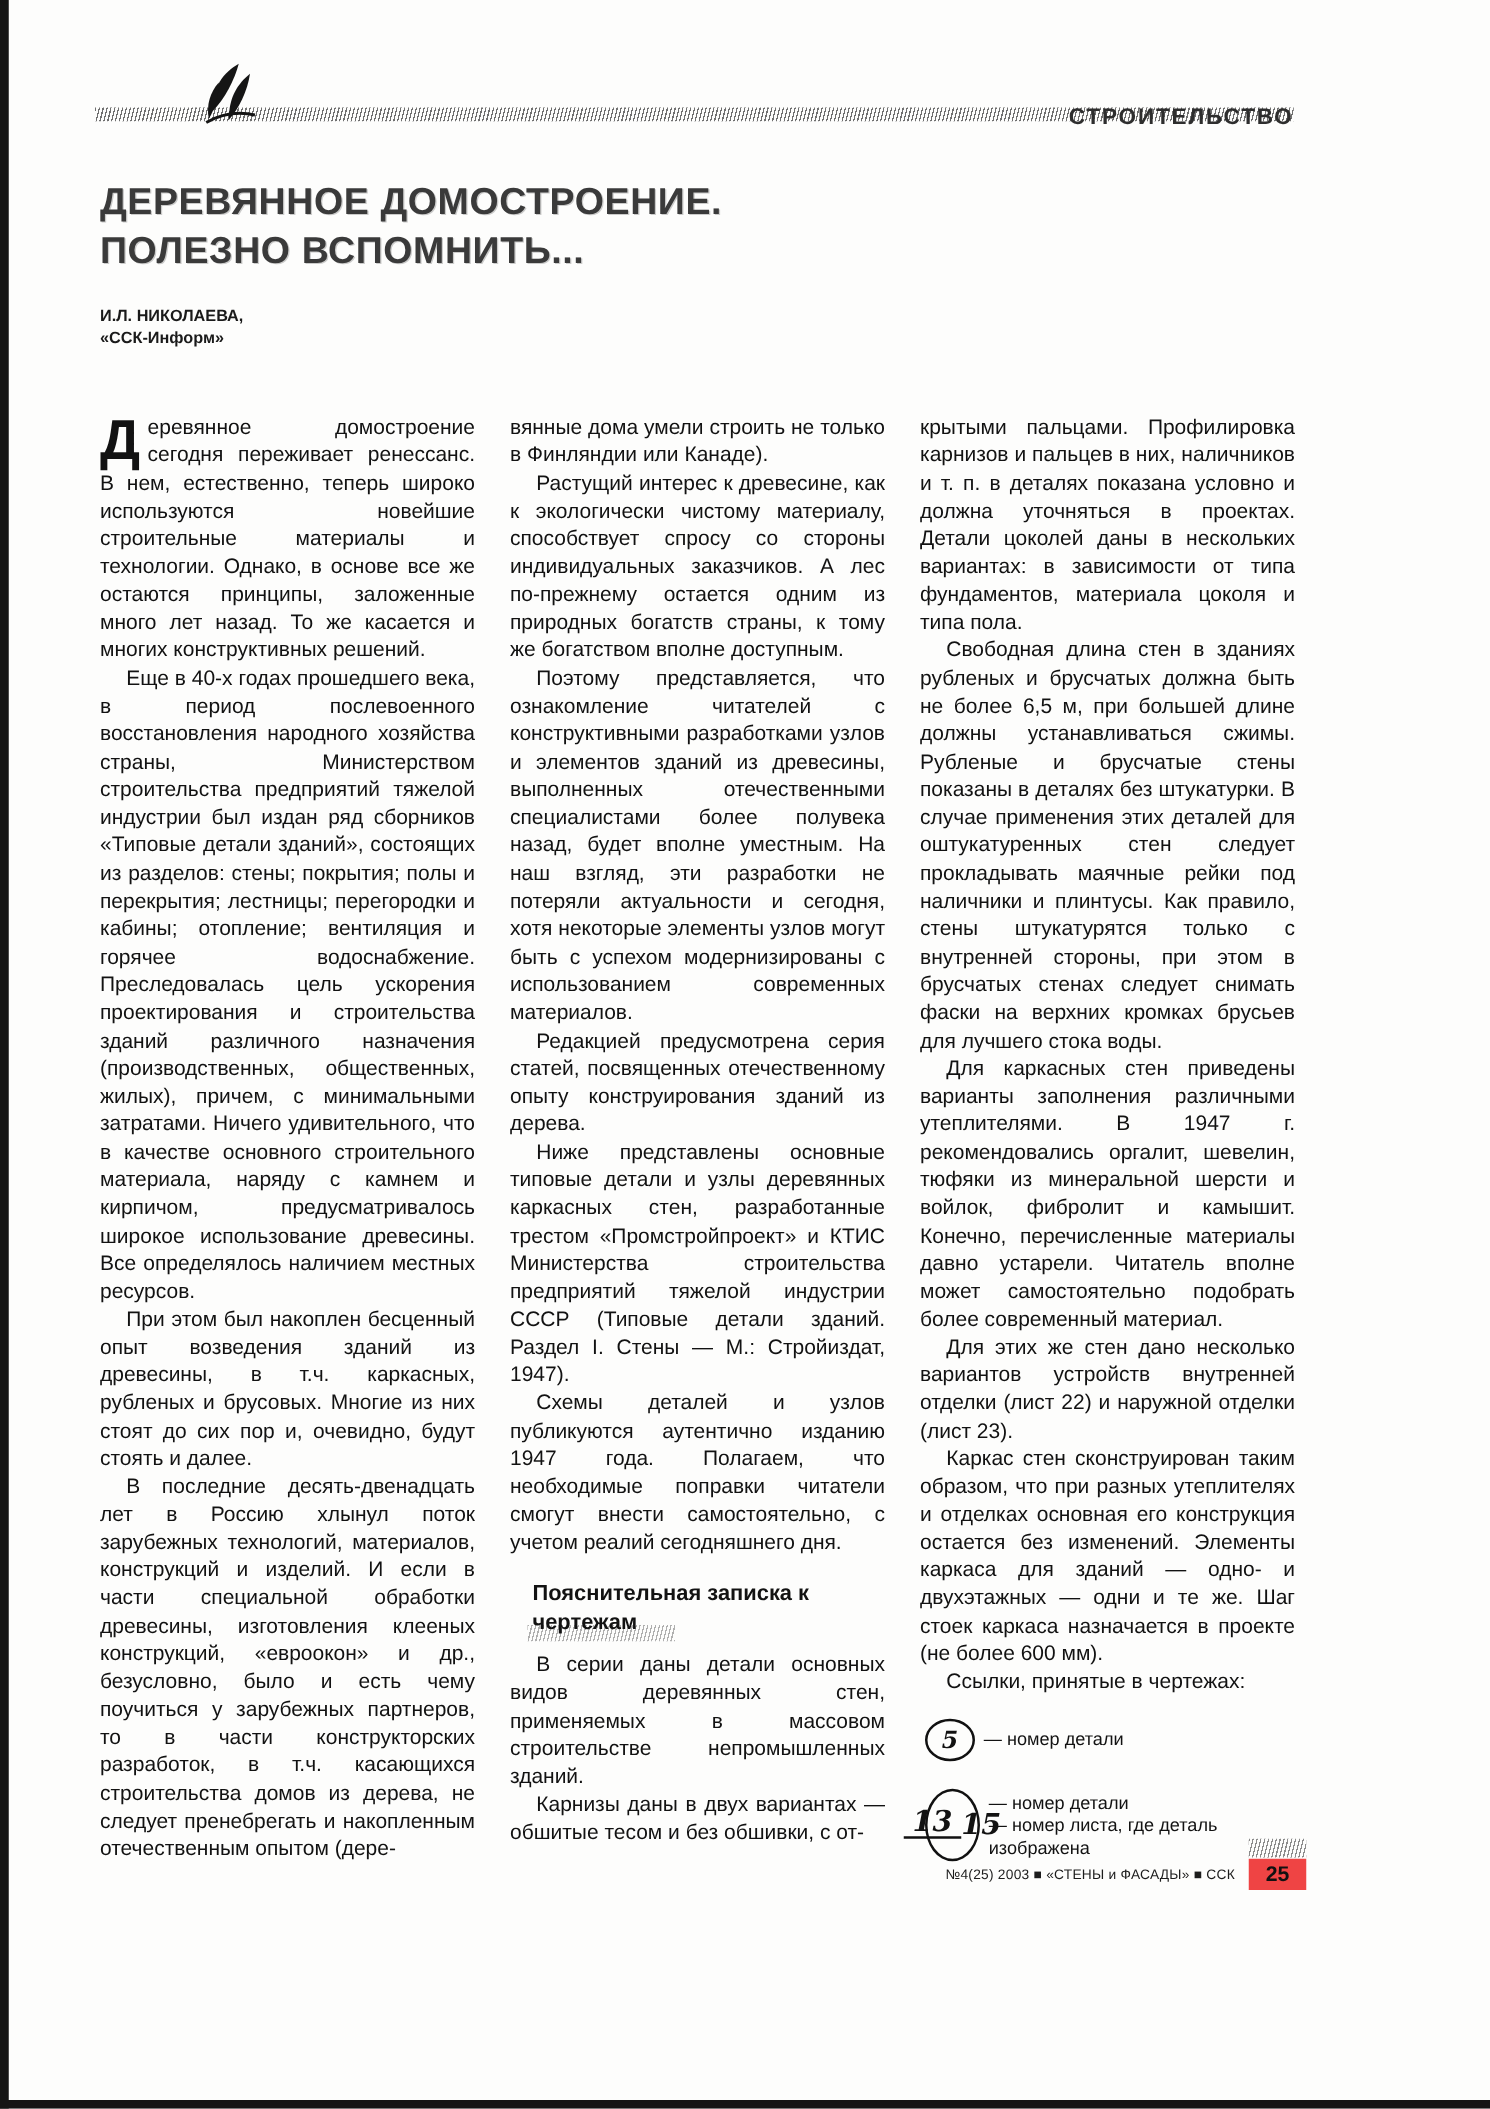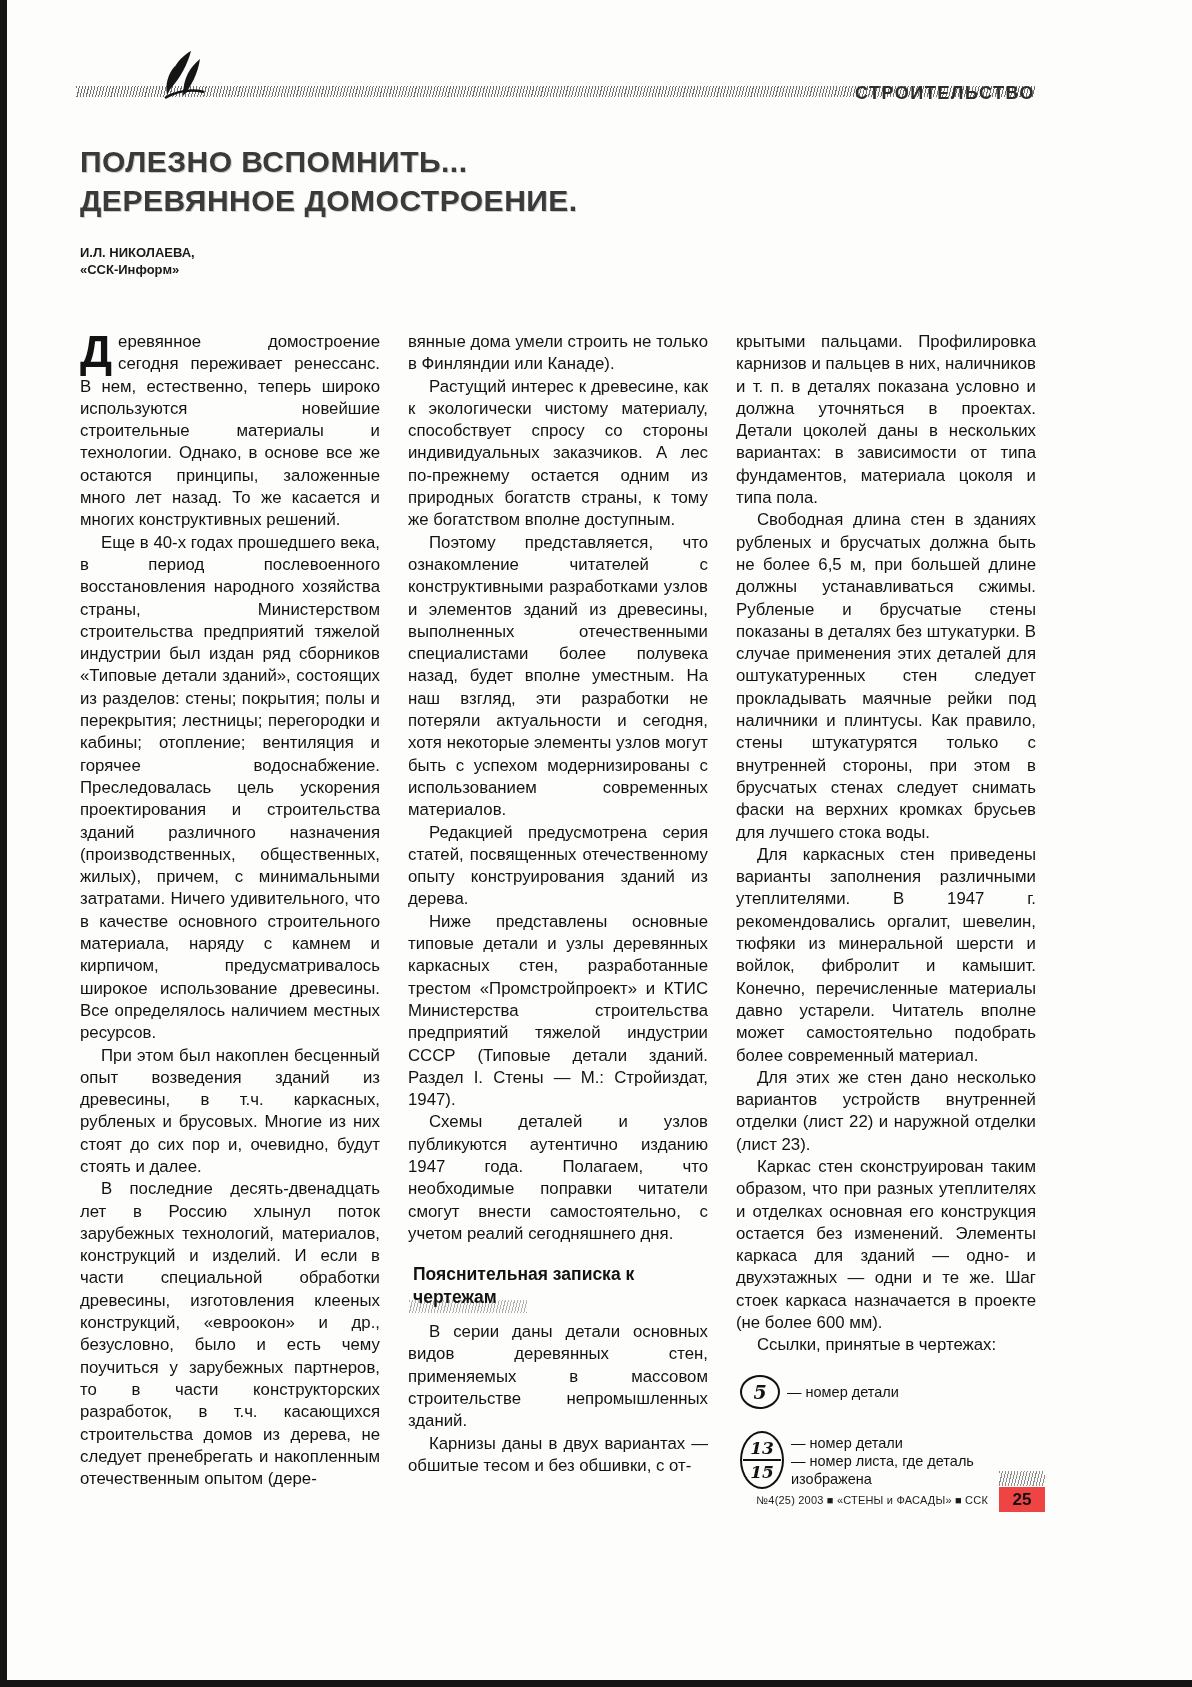--- a/index.html
+++ b/index.html
@@ -33,38 +33,38 @@
   }
   .author { position:absolute; left:80px; top:244px; font-size:13px; font-weight:bold; line-height:17px; color:#1a1a1a; }
 
   
   .columns { position:absolute; left:80px; top:331px; width:956px; display:flex; gap:28px; }
   .col { width:300px; font-size:16.8px; line-height:22.3px; text-align:justify; color:#121212; }
   .col p { margin:0; text-indent:21px; }
   .col p.noindent { text-indent:0; }
   .dropcap { float:left; font-size:45px; line-height:38px; font-weight:bold; padding:2px 6px 0 0; }
 
-  .subhead { margin:18px 5px 12px; font-size:17.5px; font-weight:bold; line-height:23px; text-align:left; }
+  .subhead { margin:18px 18px 12px; font-size:17.5px; font-weight:bold; line-height:23px; text-align:left; }
   .subhead-l2 { position:relative; display:inline-block; }
   .subhead-l2 .txt { position:relative; z-index:1; }
   .subhead-hatch { position:absolute; left:-4px; bottom:-4px; width:118px; height:13px; z-index:0; opacity:.55; }
 
   
   .legend { margin-top:18px; padding-left:4px; }
   .legend-row { display:flex; gap:7px; align-items:center; }
   .legend-row + .legend-row { margin-top:22px; }
   .lg-circle {
     flex:0 0 auto; width:40px; height:34px; border:2px solid #111; border-radius:50%;
     display:flex; align-items:center; justify-content:center;
     font-family:"DejaVu Serif", serif; font-style:italic; font-weight:bold; font-size:19px;
   }
   .lg-oval {
     flex:0 0 auto; width:44px; height:58px; border:2px solid #111; border-radius:50%;
-    display:flex; flex-direction:column; align-items:center; justify-content:center;
-    font-family:"DejaVu Serif", serif; font-style:italic; font-weight:bold; font-size:17px; line-height:20px;
+    display:flex; flex-direction:row; align-items:center; justify-content:center;
+    font-family:"DejaVu Serif", serif; font-style:italic; font-weight:bold; font-size:23px; line-height:20px;
   }
   .lg-oval .top { border-bottom:2px solid #111; padding:0 7px 1px; }
   .lg-oval .bottom { padding-top:1px; }
   .lg-label { font-size:14.5px; line-height:18px; text-align:left; }
   .legend-row.row2 { align-items:stretch; }
   .row2 .labels { display:flex; flex-direction:column; justify-content:space-between; padding:3px 0 1px; }
 
   
   .footer-text { position:absolute; top:1494px; right:204px; font-size:11px; color:#1c1c1c; letter-spacing:.2px;text-align:center; }
   .pagebox { position:absolute; left:999px; top:1471px; width:46px; }
@@ -84,22 +84,22 @@
     <svg width="56" height="54" viewBox="0 0 56 54">
       <path d="M35 1 C23 8 13 20 14 39 C24 29 32 13 35 1 Z" fill="#151515"></path>
       <path d="M44 9 C34 17 27 28 27 46 C35 37 42 23 44 9 Z" fill="#151515"></path>
       <path d="M19 16 C12 24 9 34 11 45 C16 37 19 27 19 16 Z" fill="#151515"></path>
       <path d="M9 48 C21 41 35 39 48 42" stroke="#151515" stroke-width="2.4" fill="none"></path>
     </svg>
   </span>
   <div class="section-label">СТРОИТЕЛЬСТВО</div>
 
   <div class="title">
+    <div>ДЕРЕВЯННОЕ ДОМОСТРОЕНИЕ.</div>
     <div>ПОЛЕЗНО ВСПОМНИТЬ...</div>
-    <div>ДЕРЕВЯННОЕ ДОМОСТРОЕНИЕ.</div>
   </div>
   <div class="author">
     <div>И.Л. НИКОЛАЕВА,</div>
     <div>«ССК-Информ»</div>
   </div>
 
   <div class="columns">
 
     <div class="col">
       <p class="noindent"><span class="dropcap">Д</span><span>еревянное домостроение сегодня переживает ренессанс. В нем, естественно, теперь широко используются новейшие строительные материалы и технологии. Однако, в основе все же остаются принципы, заложенные много лет назад. То же касается и многих конструктивных решений.</span></p>

